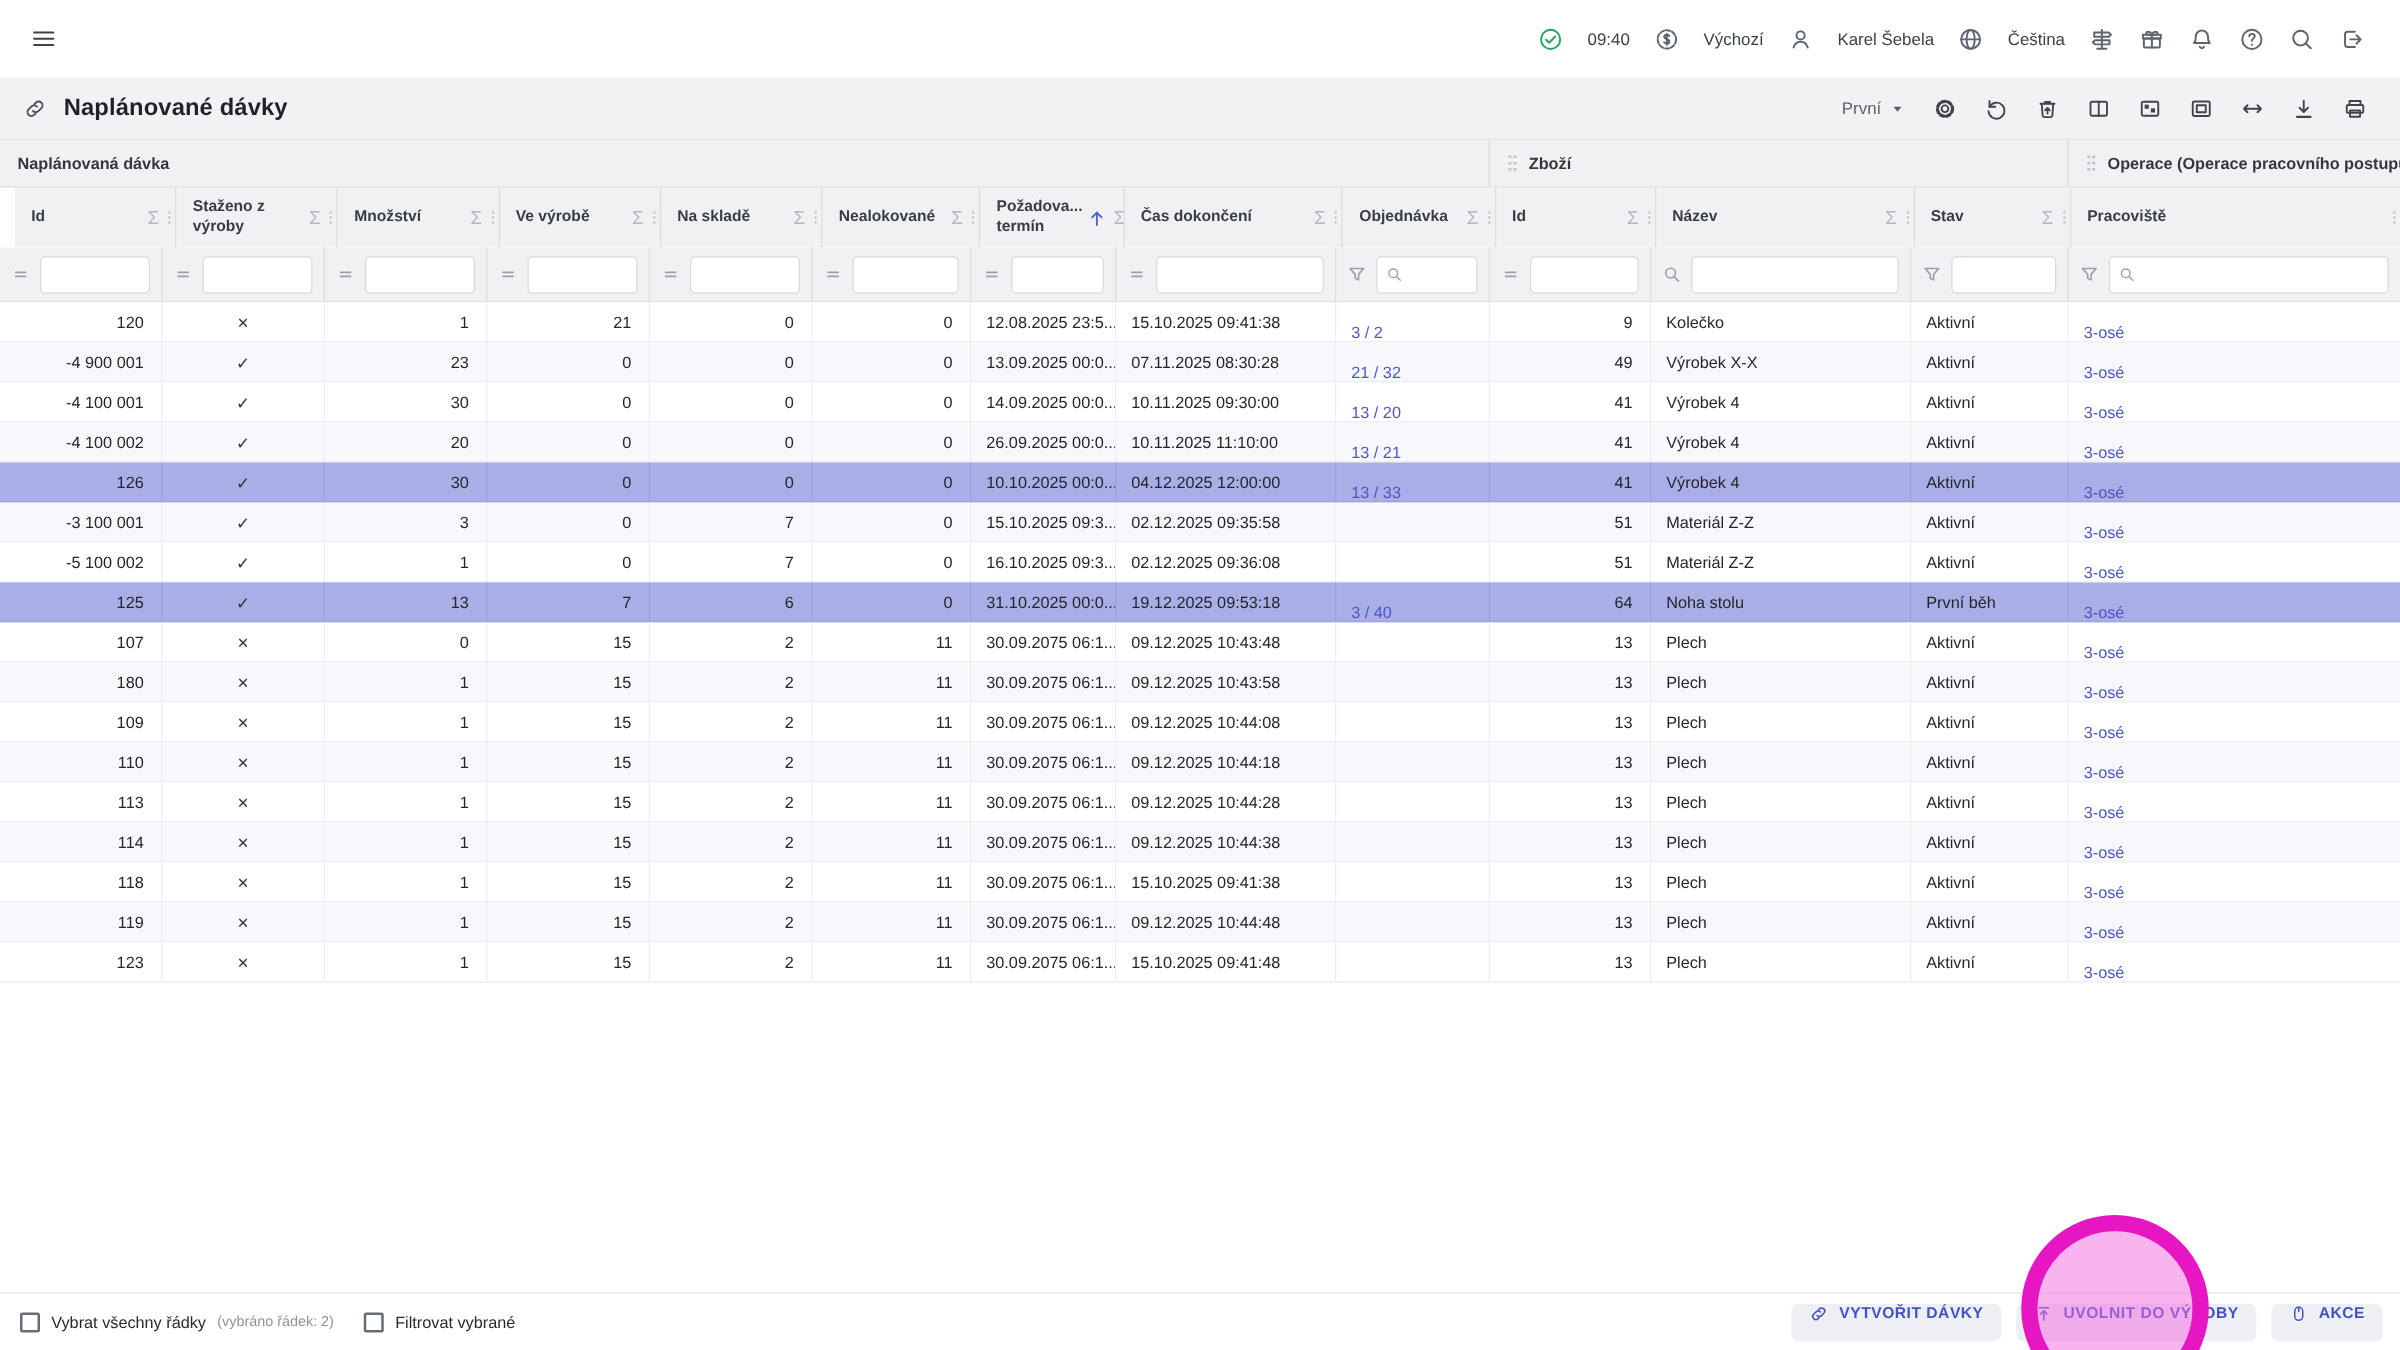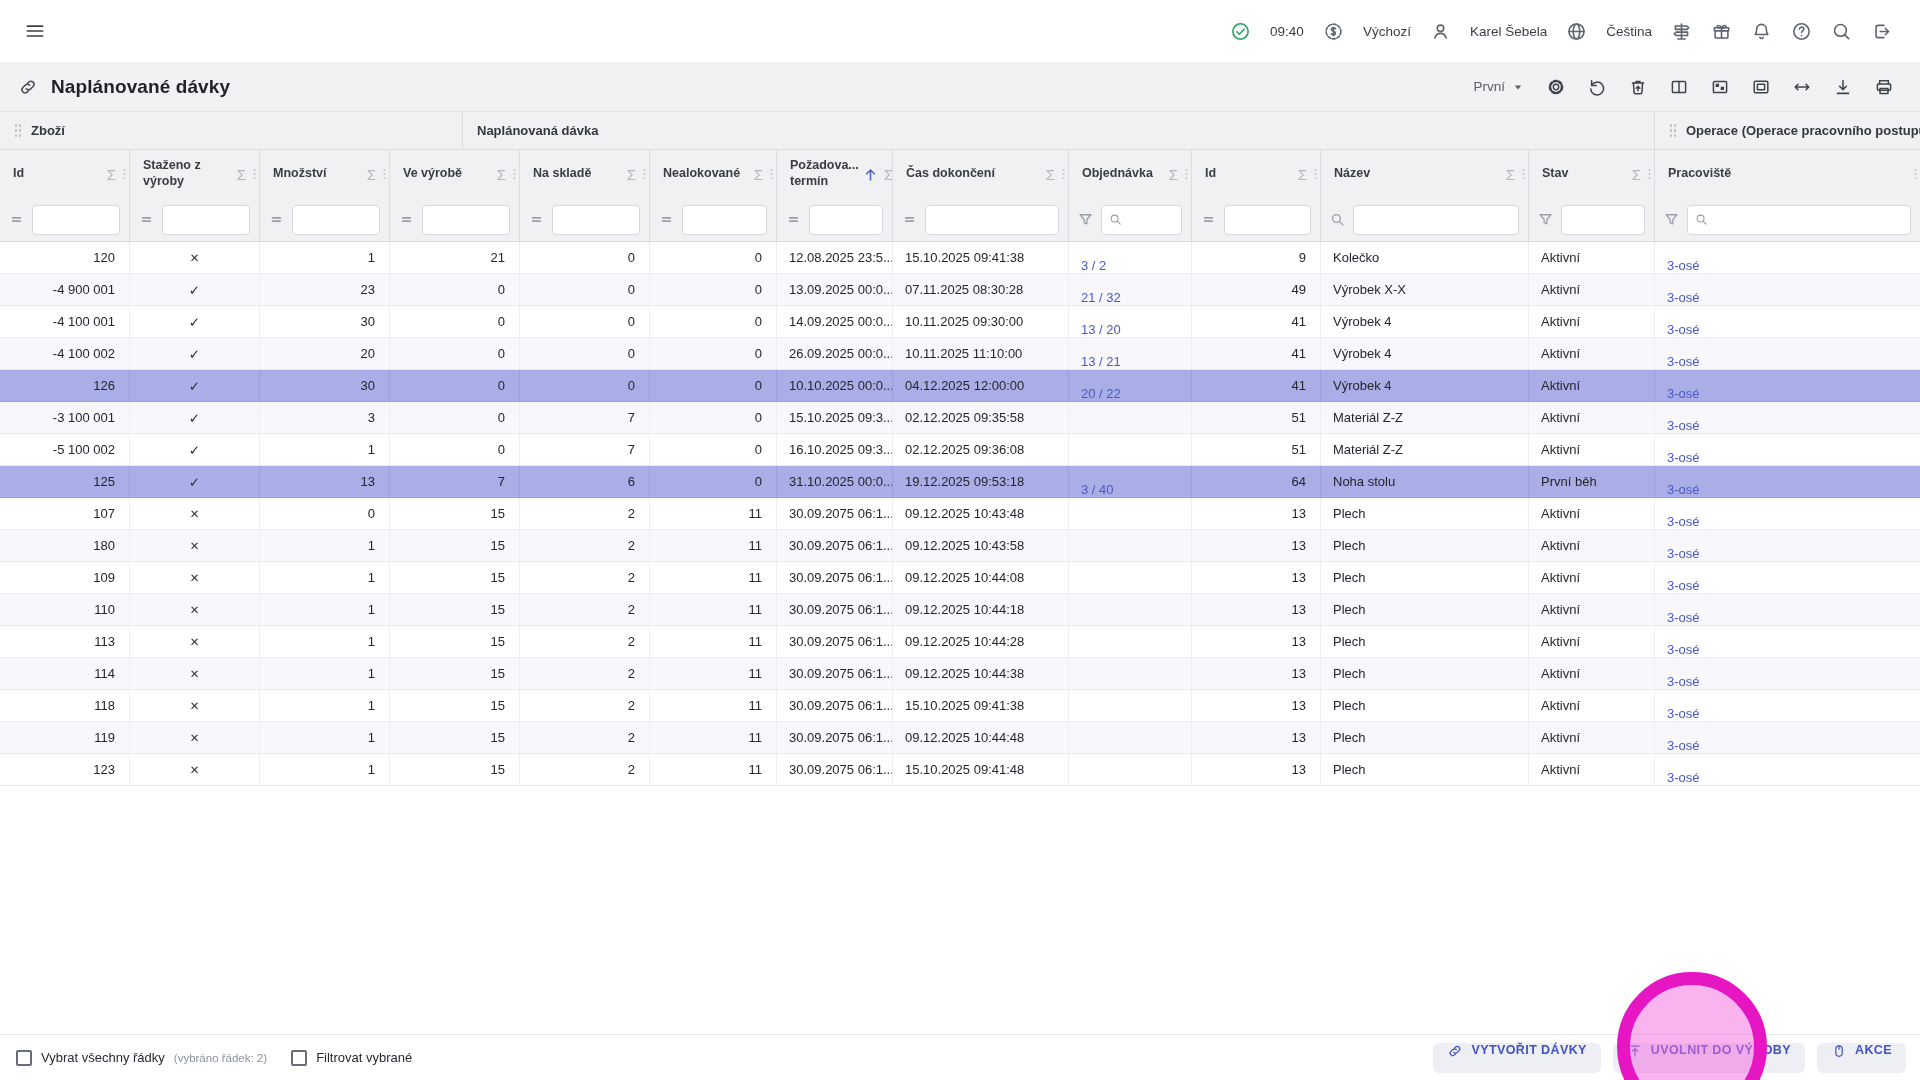--- a/index.html
+++ b/index.html
@@ -30,21 +30,21 @@
 
   
   .grid { width:1920px; }
   .group-row { height:38px; background:#f1f1f4; display:flex; border-bottom:1px solid #dddee3; }
   .g-cell { display:flex; align-items:center; font-weight:700; font-size:13px; color:#33373e;
     padding-left:14px; border-right:1px solid #d9dadf; overflow:hidden; white-space:nowrap; }
   .g-cell:last-child { border-right:none; }
   .drag-dots { width:8px; height:15px; margin-right:9px; flex:none;
     background-image:radial-gradient(circle,#c2c5cc 1.1px,transparent 1.3px);
     background-size:4px 5px; }
-  .header-row { height:48px; background:#f1f1f4; display:flex; }
+  .header-row { height:48px; background:#f1f1f4; display:flex;margin-left:12px; }
   .h-cell { display:flex; align-items:center; border-right:1px solid #dcdde2;
     padding:0 3px 0 13px; gap:3px; overflow:hidden; cursor:pointer; }
   .h-cell:last-child { border-right:none; }
   .h-label { flex:1; font-weight:700; font-size:12.5px; color:#383d44; line-height:1.25; }
   .sigma { font-size:15px; color:#b3b7bf; font-weight:400; padding:0 2px; }
   .h-dots { width:3px; height:12px; flex:none; margin-left:2px;
     background-image:radial-gradient(circle,#c9ccd3 1px,transparent 1.2px);
     background-size:3px 4px; }
   .sort-ic { color:#4e62d0; }
   .filter-row { height:44px; background:#f1f1f4; display:flex; border-bottom:1px solid #d8d9de; }
@@ -246,26 +246,26 @@
             <rect x="3.4" y="7" width="13.2" height="6.2" rx="1"></rect>
             <rect x="6" y="11.4" width="8" height="5"></rect>
           </svg>
         </span>
       </div>
   </div>
 </div>
 
 <div class="grid">
   <div class="group-row" id="group-row">
+      <div class="g-cell" style="width:1192px">
+        <span>Naplánovaná dávka</span>
+      </div>
       <div class="g-cell" style="width:463px">
         <span class="drag-dots"></span>
         <span>Zboží</span>
-      </div>
-      <div class="g-cell" style="width:1192px">
-        <span>Naplánovaná dávka</span>
       </div>
       <div class="g-cell" style="width:265px">
         <span class="drag-dots"></span>
         <span>Operace (Operace pracovního postupu)</span>
       </div>
     </div>
   <div class="header-row" id="header-row">
       <div class="h-cell" style="width:130px">
     <span class="h-label">Id</span>
         <span class="sigma">Σ</span>
@@ -649,21 +649,21 @@
         <div class="cell right" style="width:127px">
           <span>0</span>
         </div>
         <div class="cell left" style="width:116px">
           <span>10.10.2025 00:0...</span>
         </div>
         <div class="cell left" style="width:176px">
           <span>04.12.2025 12:00:00</span>
         </div>
         <div class="cell left" style="width:123px">
-          <span class="link">20 / 22</span>
+          <span class="link">13 / 33</span>
         </div>
         <div class="cell right" style="width:129px">
           <span>41</span>
         </div>
         <div class="cell left" style="width:208px">
           <span>Výrobek 4</span>
         </div>
         <div class="cell left" style="width:126px">
           <span>Aktivní</span>
         </div>

